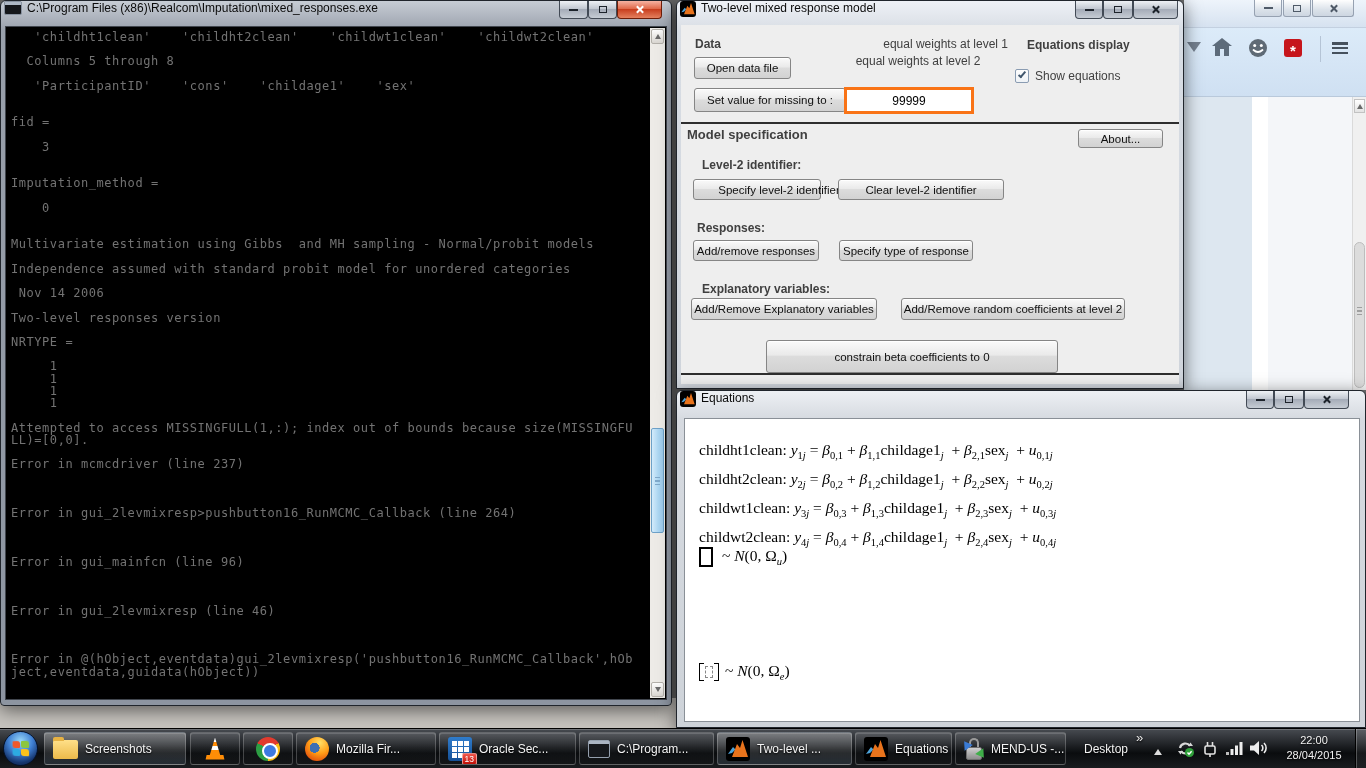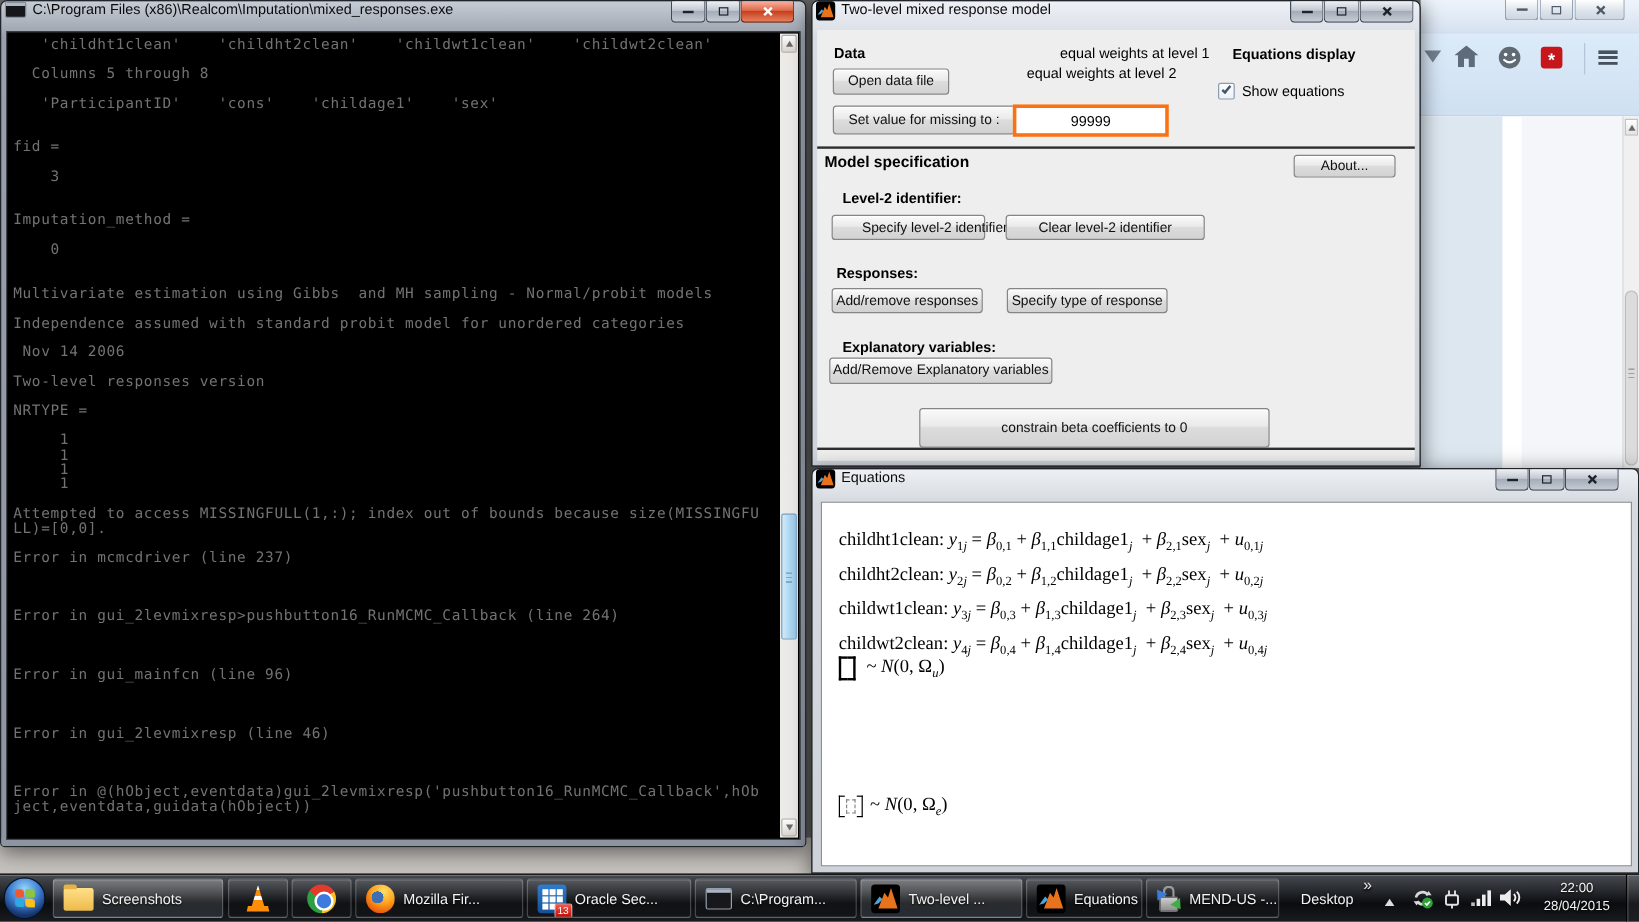--- a/index.html
+++ b/index.html
@@ -76,21 +76,21 @@
                background:linear-gradient(90deg,#d3ebfb,#abd6f2 60%,#9ccaeb); }
   .csb-thumb::after { content:""; position:absolute; left:3px; right:3px; top:48px; height:9px;
                background:repeating-linear-gradient(#7fa9cb 0 1.5px, transparent 1.5px 3.5px); }
 
   
   .dialog-win { left:676px; top:0; width:508px; height:389px; border-radius:6px 6px 0 0;
                 background:linear-gradient(#eef1f6,#d8dde4 30px,#cfd4db); }
   .dialog-win .titlebar { height:24px; }
   .dialog-win .win-controls { right:5px; }
   .dlg-body { position:absolute; left:4px; right:4px; top:24px; bottom:4px; background:#eeeeee; }
-  .lbl { position:absolute; font-size:12px; color:#000000; white-space:nowrap; }
+  .lbl { position:absolute; font-size:12px; color:#404040; white-space:nowrap; }
   .lbl.b { font-weight:bold; }
   .wbtn { position:absolute; display:flex; align-items:center; justify-content:center; white-space:nowrap;
           font-size:11.5px; color:#101010; border:1px solid #858585; border-radius:3px;
           background:linear-gradient(#fafafa,#eaeaea 45%,#dcdcdc 50%,#d2d2d2); box-shadow:inset 0 1px 0 #fff; }
   .sep-line { position:absolute; left:0; right:0; height:2px; background:#2e2e2e; }
   .missing-input { position:absolute; left:163px; top:62px; width:130px; height:27px; background:#fff;
                    border:3px solid #f97316; text-align:center; font-size:12px; font-family:"Liberation Sans",sans-serif; }
   .checkbox { position:absolute; left:334px; top:44px; width:14px; height:14px; background:linear-gradient(#fdfdfd,#eef2f6);
               border:1px solid #8a9cb2; border-radius:2px; }
   .checkbox .check { position:absolute; left:2px; top:2px; width:8px; height:4px;
@@ -359,20 +359,21 @@
       <span class="lbl b" style="left:21px;top:133px;">Level-2 identifier:</span>
       <button class="wbtn" style="left:12px;top:154px;width:128px;height:21px;padding-left:44px;">Specify level-2 identifier</button>
       <button class="wbtn" style="left:157px;top:154px;width:166px;height:21px;">Clear level-2 identifier</button>
 
       <span class="lbl b" style="left:16px;top:196px;">Responses:</span>
       <button class="wbtn" style="left:12px;top:215px;width:126px;height:21px;">Add/remove responses</button>
       <button class="wbtn" style="left:158px;top:215px;width:134px;height:21px;">Specify type of response</button>
 
       <span class="lbl b" style="left:21px;top:257px;">Explanatory variables:</span>
       <button class="wbtn" style="left:10px;top:273px;width:186px;height:22px;">Add/Remove Explanatory variables</button>
+      <button class="wbtn" style="left:220px;top:273px;width:224px;height:22px;">Add/Remove random coefficients at level 2</button>
 
       <button class="wbtn" style="left:85px;top:315px;width:292px;height:33px;">constrain beta coefficients to 0</button>
       <span class="sep-line" style="top:348px;"></span>
     </div>
   </div>
 
   <div class="win eq-win">
     <div class="titlebar">
       <span class="ic-matlab" style="width:16px;height:16px;">
         <svg width="16" height="16" viewBox="0 0 24 24">

